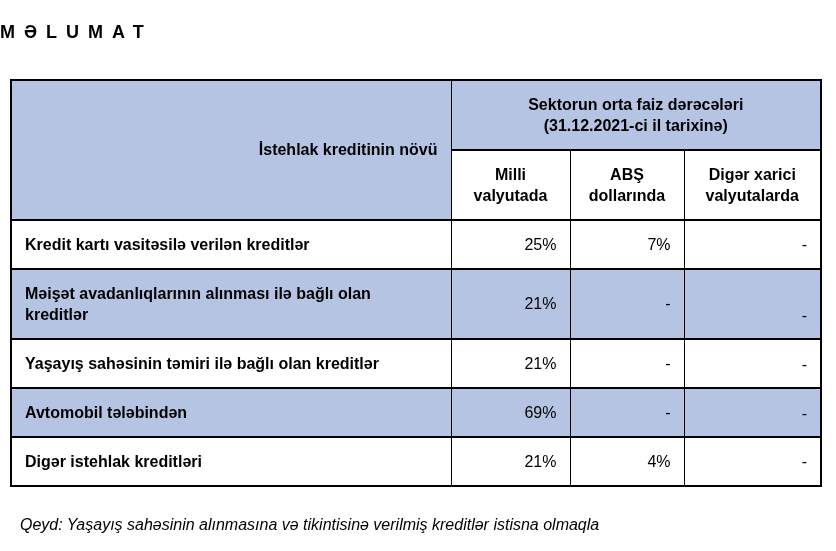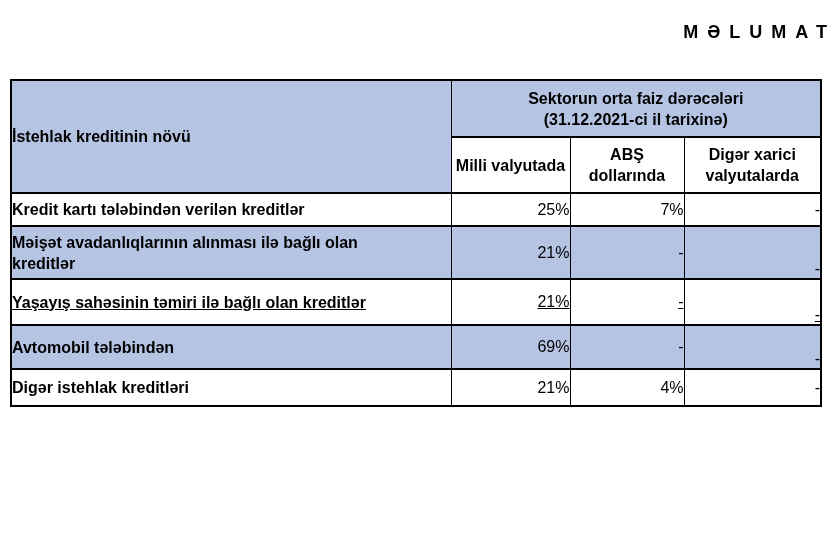--- a/index.html
+++ b/index.html
@@ -26,45 +26,45 @@
   }
   .title-line2 {
     margin: 16px 8px 0 8px;
     text-align: center;
     font-size: 16.5px;
     font-weight: bold;
     line-height: 22px;
   }
   .melumat {
     margin: 21px 0 0 0;
-    text-align: right;
+    text-align: left;
     font-size: 18px;
     font-weight: bold;
     letter-spacing: 9px;
     line-height: 22px;
   }
   table.rates {
     border-collapse: collapse;
     table-layout: fixed;
     width: 810px;
     margin: 36px 0 0 10px;
     border: 2px solid #000;
   }
   table.rates td, table.rates th {
     border: 1px solid #000;
     border-top-width: 2px;
     border-bottom-width: 2px;
     overflow: hidden;
     font-size: 16px;
-    padding: 0;
+    padding: 13px;
   }
   th.row-hdr {
     background: #b6c4e3;
     font-weight: bold;
-    text-align: left;
+    text-align: right;
     vertical-align: middle;
   }
   th.group-hdr {
     background: #b6c4e3;
     font-weight: bold;
     text-align: center;
     vertical-align: middle;
     line-height: 21px;
   }
   th.sub-hdr {
@@ -91,21 +91,21 @@
   }
   td.vbottom {
     vertical-align: bottom;
     padding-bottom: 3px;
   }
   tr.shaded td { background: #b6c4e3; }
   tr.hdr1 { height: 57px; }
   tr.hdr2 { height: 56px; }
   tr.r0 { height: 33px; }
   tr.r1 { height: 53px; margin-top: 20px; }
-  tr.r2 { height: 46px; text-decoration: underline; }
+  tr.r2 { height: 46px; }
   tr.r3 { height: 44px; }
   tr.r4 { height: 37px; margin-left: 32px; }
   .note {
     margin: 27px 0 0 20px;
     font-size: 16px;
     font-style: italic;
     line-height: 21px;
   }
 </style>
 </head>
@@ -131,21 +131,21 @@
         </th>
       </tr>
       <tr class="hdr2">
         <th class="sub-hdr">Milli valyutada</th>
         <th class="sub-hdr">ABŞ dollarında</th>
         <th class="sub-hdr">Digər xarici valyutalarda</th>
       </tr>
 
       <tr class="r0">
         <td class="lbl">
-            <span class="lbl-inner">Kredit kartı tələbindən verilən kreditlər</span>
+            <span class="lbl-inner">Kredit kartı vasitəsilə verilən kreditlər</span>
           </td>
         <td class="val">25%</td>
         <td class="val">7%</td>
         <td class="val">-</td>
       </tr>
 
       <tr class="r1 shaded">
         <td class="lbl">
             <span class="lbl-inner">Məişət avadanlıqlarının alınması ilə bağlı olan kreditlər</span>
           </td>
@@ -176,14 +176,15 @@
         <td class="lbl">
             <span class="lbl-inner">Digər istehlak kreditləri</span>
           </td>
         <td class="val">21%</td>
         <td class="val">4%</td>
         <td class="val">-</td>
       </tr>
     </tbody>
   </table>
 
+  <div class="note">Qeyd: Yaşayış sahəsinin alınmasına və tikintisinə verilmiş kreditlər istisna olmaqla</div>
 
 </div>
 
 </body></html>

